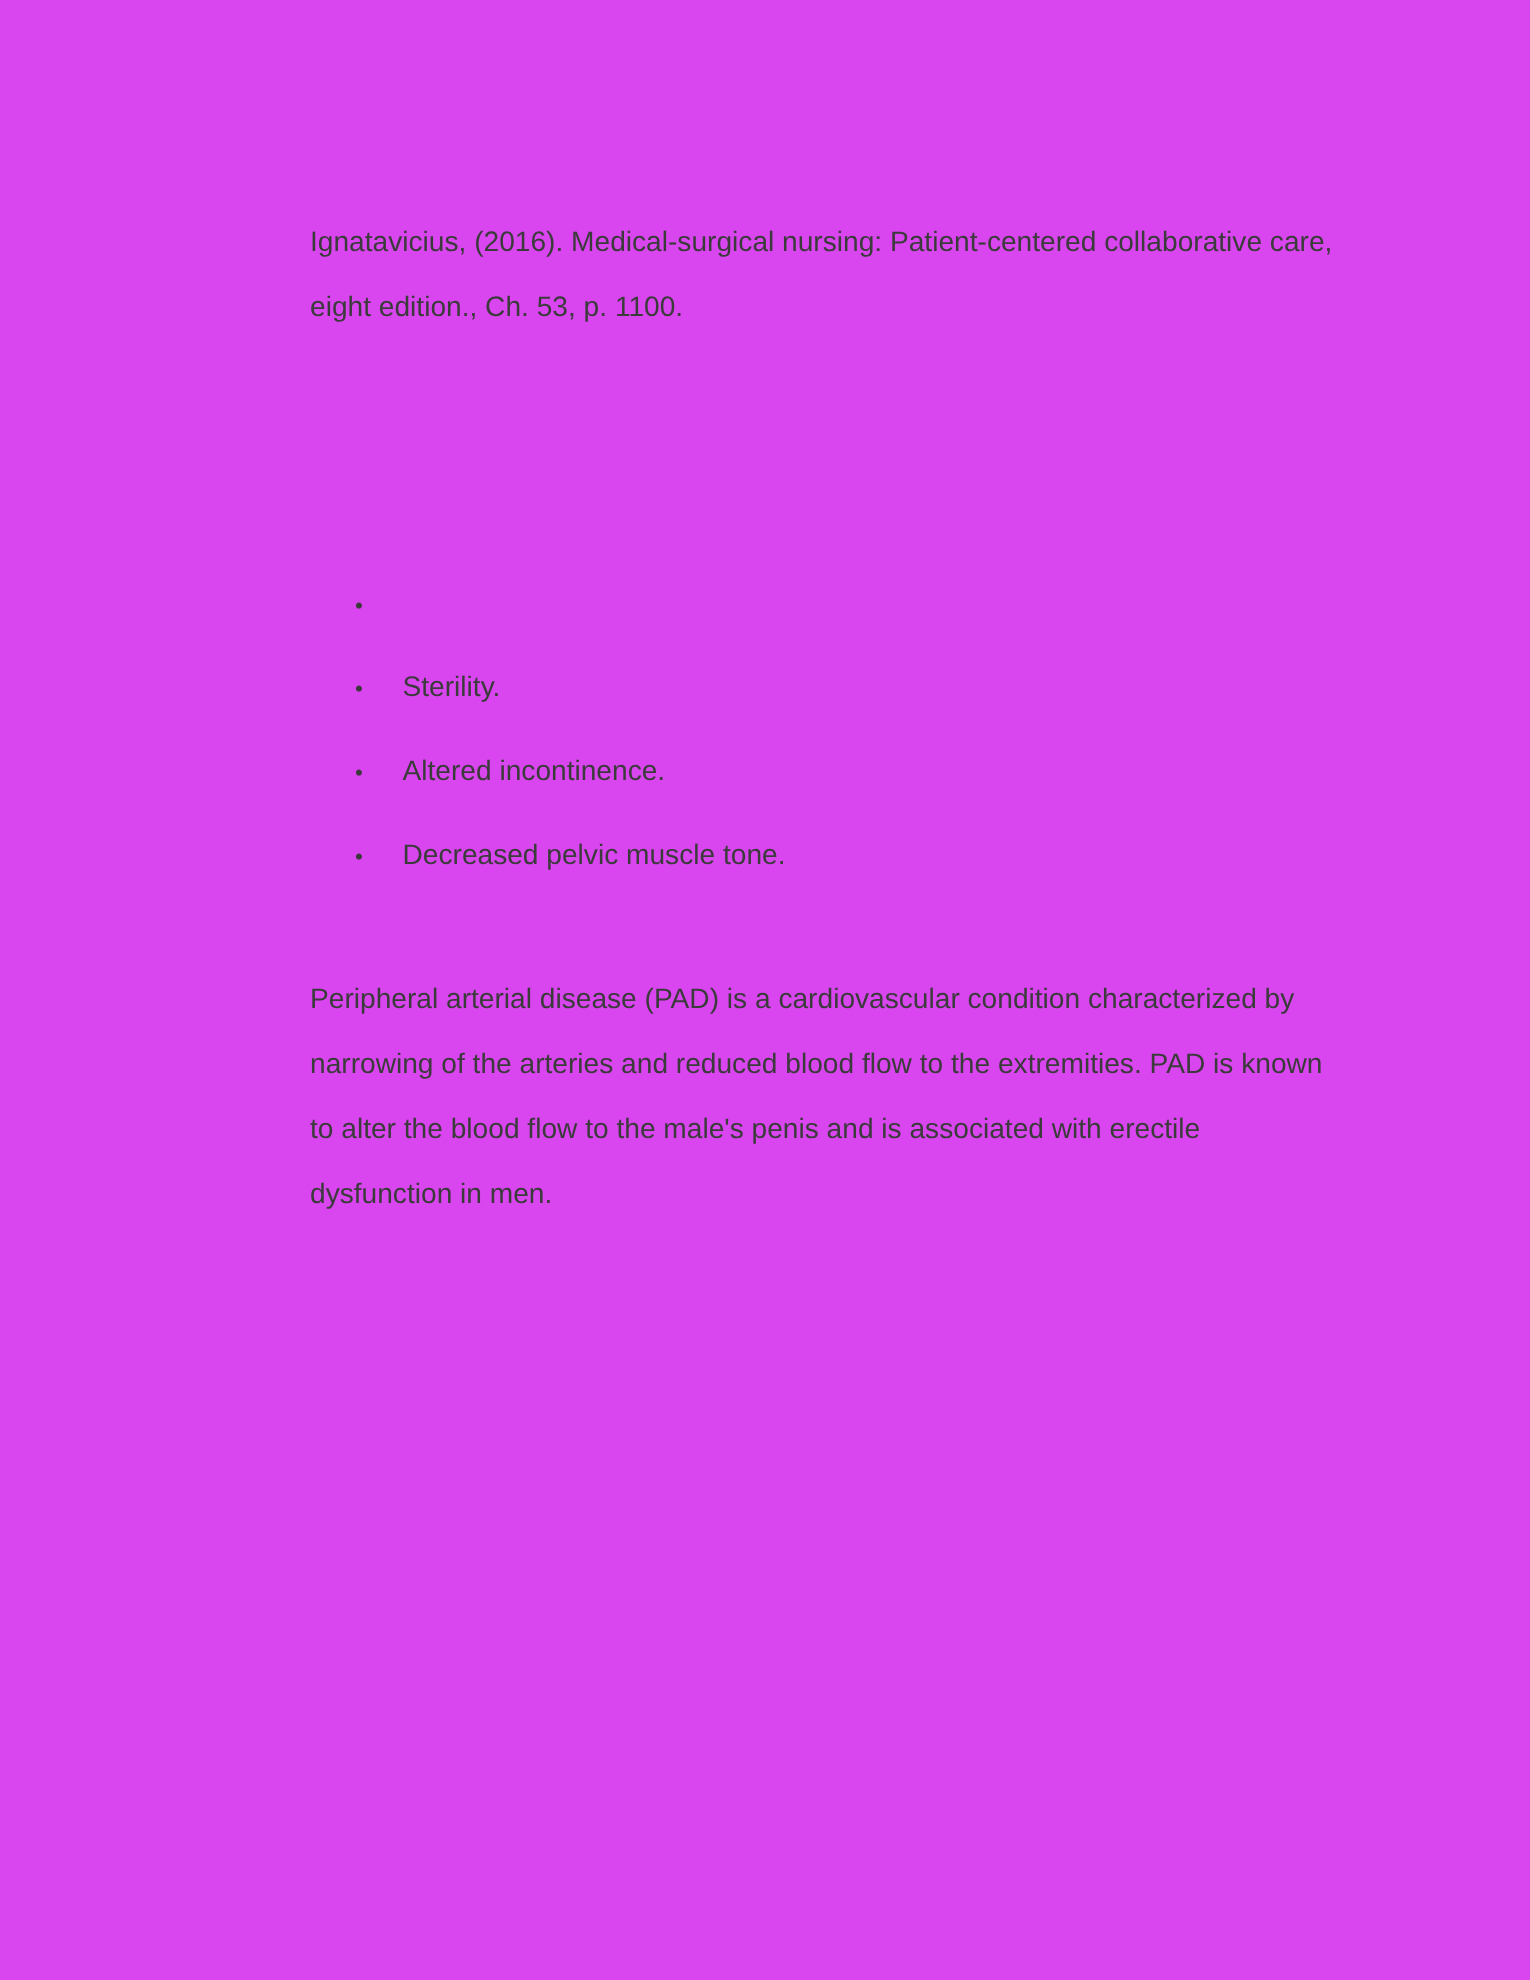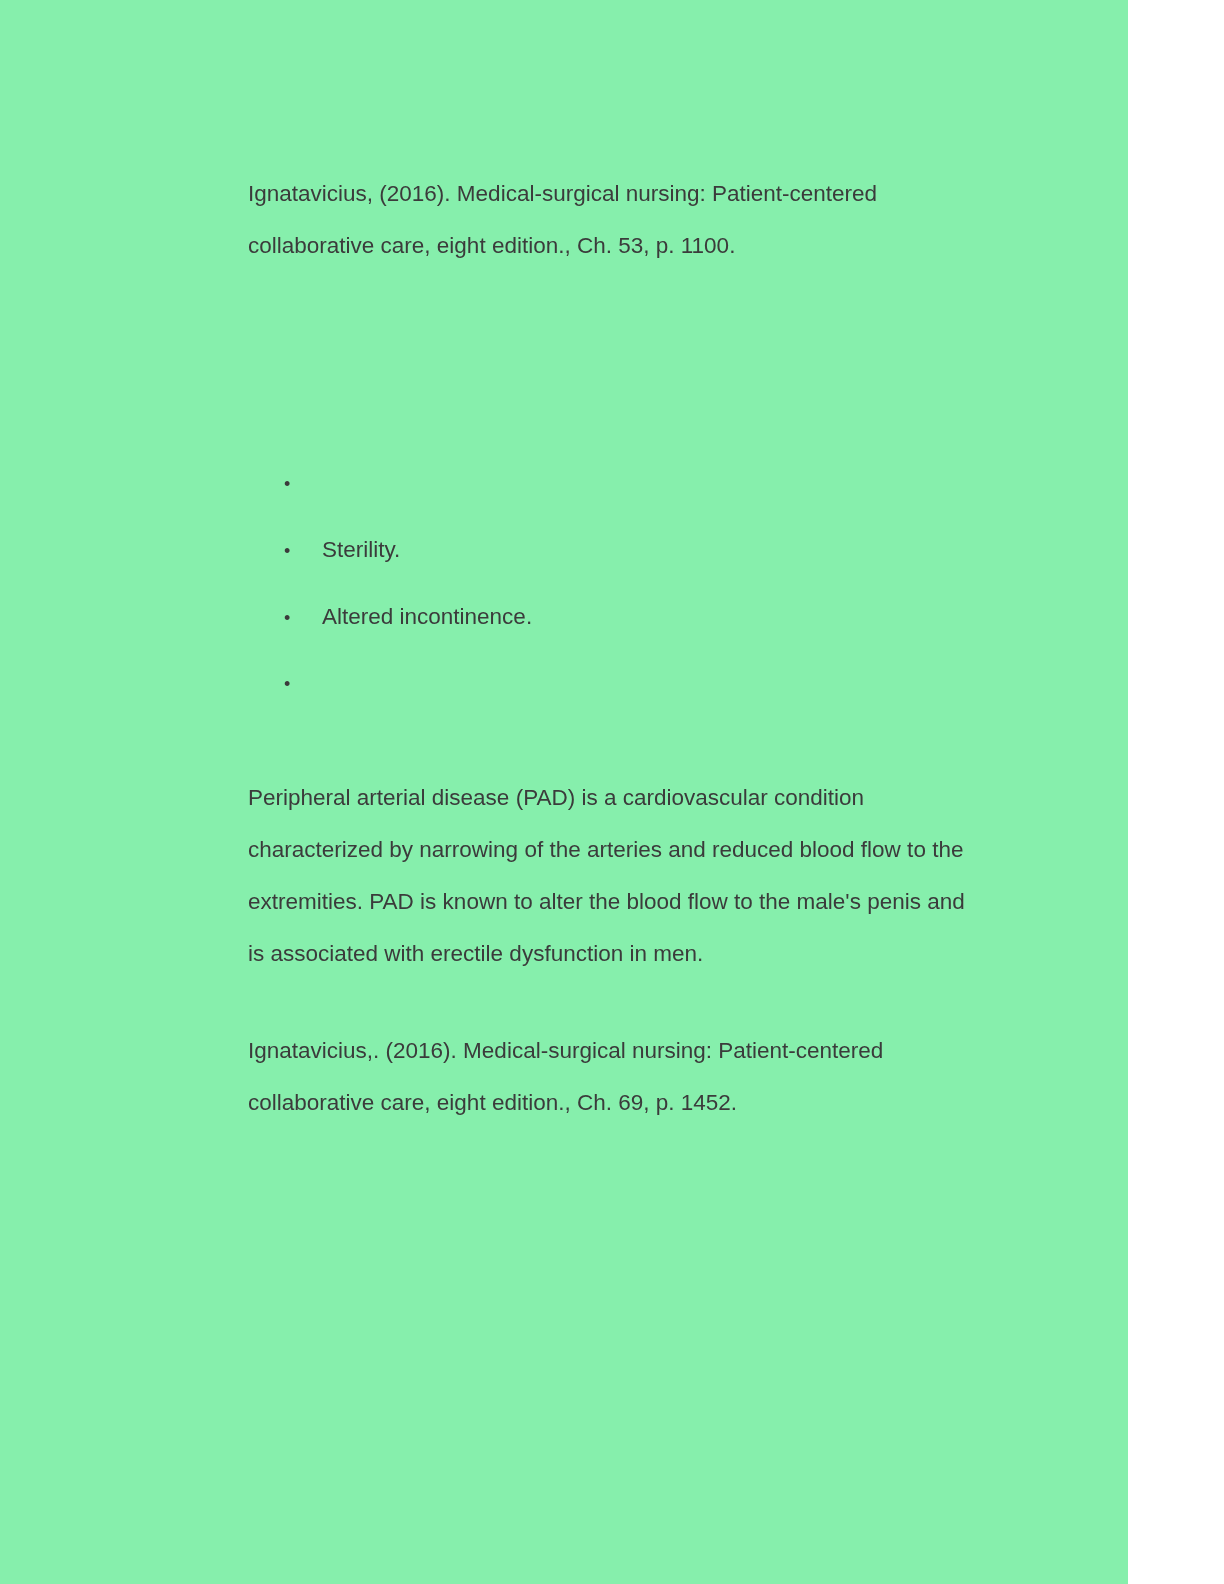--- a/index.html
+++ b/index.html
@@ -13,23 +13,23 @@
     height: 1584px;
     position: relative;
     font-family: "Liberation Sans", sans-serif;
     overflow: hidden;
   }
 
   .page {
     position: absolute;
     top: 0;
     left: 0;
-    width: 1128px;
+    width: 1224px;
     height: 1584px;
-    background: #86efac;
+    background: #d946ef;
     padding: 168px 155px 0 248px;
     color: #3b3b3b;
     font-size: 22.5px;
     line-height: 52px;
   }
 
   .content {
     max-width: 825px;
   }
 
@@ -91,21 +91,21 @@
       <li class="option-item">
         <span class="bullet">•</span>
         <span class="option-text">Sterility.</span>
       </li>
       <li class="option-item">
         <span class="bullet">•</span>
         <span class="option-text">Altered incontinence.</span>
       </li>
       <li class="option-item">
         <span class="bullet">•</span>
+        <span class="option-text">Decreased pelvic muscle tone.</span>
       </li>
     </ul>
 
     <p class="para rationale">Peripheral arterial disease (PAD) is a cardiovascular condition characterized by narrowing of the arteries and reduced blood flow to the extremities. PAD is known to alter the blood flow to the male's penis and is associated with erectile dysfunction in men.</p>
 
-    <p class="para citation-bottom">Ignatavicius,. (2016). Medical-surgical nursing: Patient-centered collaborative care, eight edition., Ch. 69, p. 1452.</p>
 
   </div>
 </div>
 
 </body></html>

